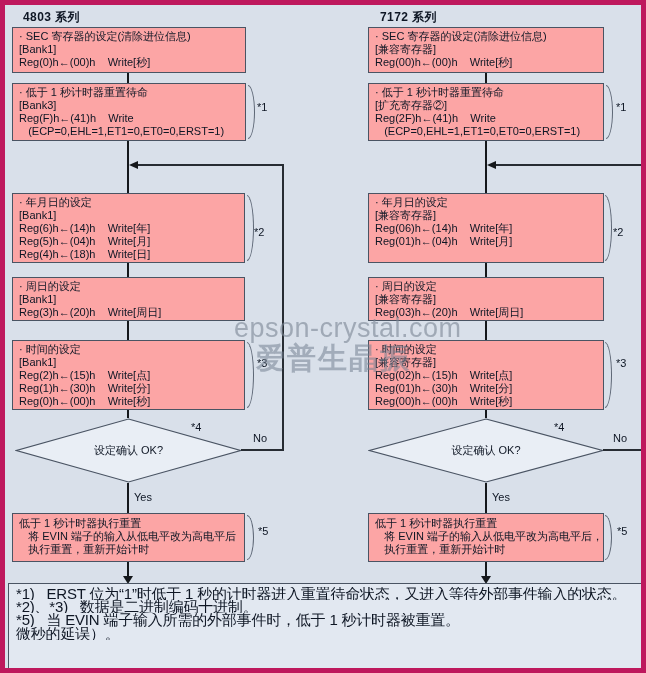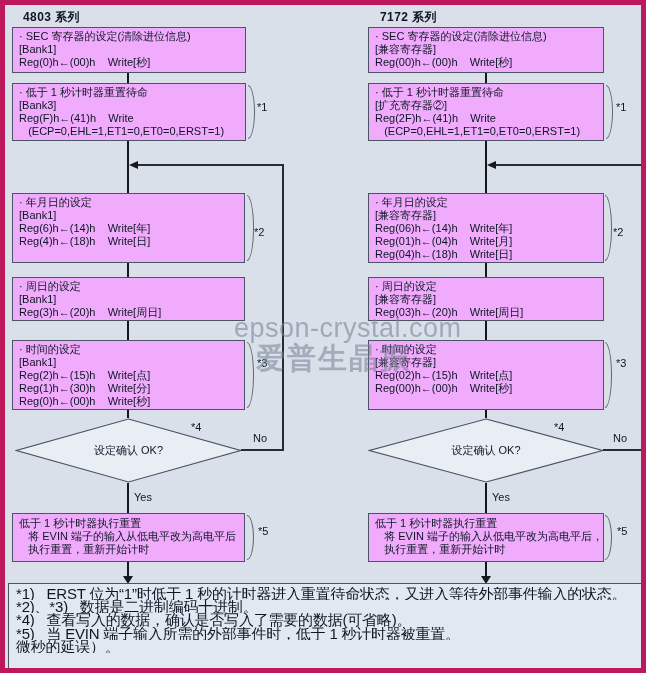--- a/index.html
+++ b/index.html
@@ -3,21 +3,21 @@
 <meta charset="utf-8">
 <style>
   html,body { margin:0; padding:0; background:#c8d0db; }
   #page {
     position:relative; width:646px; height:673px;
     background:#d9e0ea; border:5px solid #be185d; box-sizing:border-box;
     font-family:Liberation Sans, sans-serif; color:#0e1624; overflow:hidden;
   }
   .coltitle { position:absolute; font-size:12px; font-weight:bold; letter-spacing:0.4px; }
   .fbox {
-    position:absolute; background:#f0abfc; border:1px solid #4a5463;
+    position:absolute; background:#fca5a5; border:1px solid #4a5463;
     box-sizing:border-box; padding:2px 4px 0 6px; font-size:11px; line-height:13px;
   }
   .fbox .bline { white-space:pre; overflow:hidden; }
   .notesbox {
     position:absolute; left:3px; top:578px; width:639px; height:101px;
     background:#e2e8f1; border:1px solid #4a5463; box-sizing:border-box;
     padding:3px 6px 0 7px; font-size:15px; line-height:13.2px; letter-spacing:-0.2px;
   }
   .notesbox .bline { white-space:pre; overflow:hidden; }
   .note { position:absolute; font-size:11px; }
@@ -58,20 +58,21 @@
   <div class="fbox" style="left:7px;top:78px;width:234px;height:58px">
       <div class="bline">· 低于 1 秒计时器重置待命</div>
       <div class="bline">[Bank3]</div>
       <div class="bline">Reg(F)h←(41)h    Write</div>
       <div class="bline">   (ECP=0,EHL=1,ET1=0,ET0=0,ERST=1)</div>
     </div>
   <div class="fbox" style="left:7px;top:188px;width:233px;height:70px">
       <div class="bline">· 年月日的设定</div>
       <div class="bline">[Bank1]</div>
       <div class="bline">Reg(6)h←(14)h    Write[年]</div>
+      <div class="bline">Reg(5)h←(04)h    Write[月]</div>
       <div class="bline">Reg(4)h←(18)h    Write[日]</div>
     </div>
   <div class="fbox" style="left:7px;top:272px;width:233px;height:44px">
       <div class="bline">· 周日的设定</div>
       <div class="bline">[Bank1]</div>
       <div class="bline">Reg(3)h←(20)h    Write[周日]</div>
     </div>
   <div class="fbox" style="left:7px;top:335px;width:233px;height:70px">
       <div class="bline">· 时间的设定</div>
       <div class="bline">[Bank1]</div>
@@ -126,31 +127,31 @@
       <div class="bline">· 低于 1 秒计时器重置待命</div>
       <div class="bline">[扩充寄存器②]</div>
       <div class="bline">Reg(2F)h←(41)h    Write</div>
       <div class="bline">   (ECP=0,EHL=1,ET1=0,ET0=0,ERST=1)</div>
     </div>
   <div class="fbox" style="left:363px;top:188px;width:236px;height:70px">
       <div class="bline">· 年月日的设定</div>
       <div class="bline">[兼容寄存器]</div>
       <div class="bline">Reg(06)h←(14)h    Write[年]</div>
       <div class="bline">Reg(01)h←(04)h    Write[月]</div>
-      <div class="bline">Reg(04)h←(18)h    Write[日]</div>
     </div>
   <div class="fbox" style="left:363px;top:272px;width:236px;height:44px">
       <div class="bline">· 周日的设定</div>
       <div class="bline">[兼容寄存器]</div>
       <div class="bline">Reg(03)h←(20)h    Write[周日]</div>
     </div>
   <div class="fbox" style="left:363px;top:335px;width:236px;height:70px">
       <div class="bline">· 时间的设定</div>
       <div class="bline">[兼容寄存器]</div>
       <div class="bline">Reg(02)h←(15)h    Write[点]</div>
+      <div class="bline">Reg(01)h←(30)h    Write[分]</div>
       <div class="bline">Reg(00)h←(00)h    Write[秒]</div>
     </div>
   <div class="fbox" style="left:363px;top:508px;width:236px;height:49px;padding-top:3px">
       <div class="bline">低于 1 秒计时器执行重置</div>
       <div class="bline">   将 EVIN 端子的输入从低电平改为高电平后，</div>
       <div class="bline">   执行重置，重新开始计时</div>
     </div>
 
   <svg class="dsvg" style="left:363px;top:413px" width="236" height="65">
     <polygon points="118,1 234.5,32.5 118,64 1.5,32.5" fill="#e9eef5" stroke="#4a5463" stroke-width="1.2"></polygon>
@@ -180,21 +181,20 @@
   <div class="arr-down" style="left:476px;top:571px"></div>
 
   <div class="hl" style="left:489px;top:159px;width:149px"></div>
   <div class="arr-left" style="left:482px;top:156px"></div>
   <div class="vl loop" style="left:636px;top:159px;height:287px"></div>
   <div class="hl" style="left:598px;top:444px;width:40px"></div>
 
   <div class="notesbox">
       <div class="bline">*1)   ERST 位为“1”时低于 1 秒的计时器进入重置待命状态，又进入等待外部事件输入的状态。</div>
       <div class="bline">*2)、*3)   数据是二进制编码十进制。</div>
-      <div class="bline">*4)   查看写入的数据，确认是否写入了需要的数据(可省略)。</div>
       <div class="bline">*5)   当 EVIN 端子输入所需的外部事件时，低于 1 秒计时器被重置。</div>
       <div class="bline">微秒的延误）。</div>
     </div>
 
   <div class="wm1">epson-crystal.com</div>
   <div class="wm2">爱普生晶振</div>
 
 </div>
 
 </body></html>

